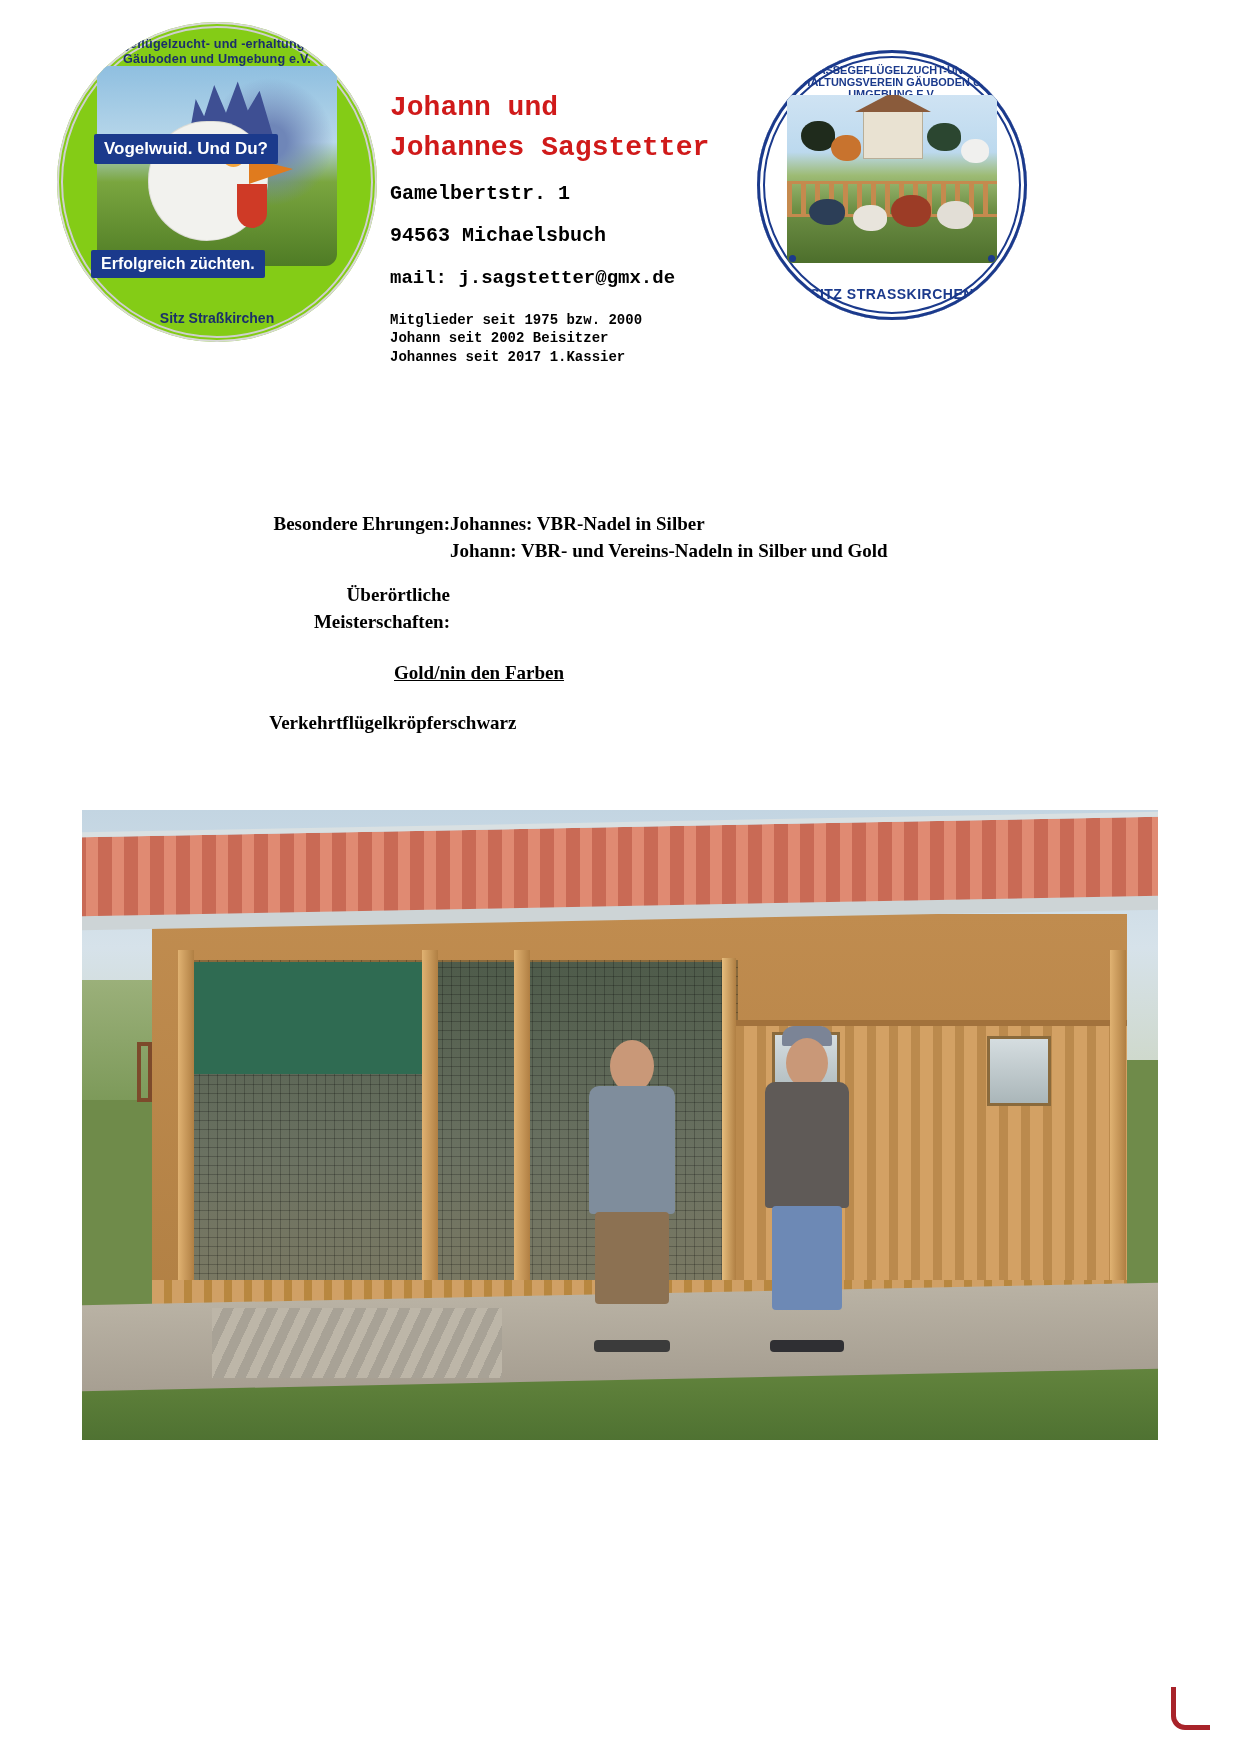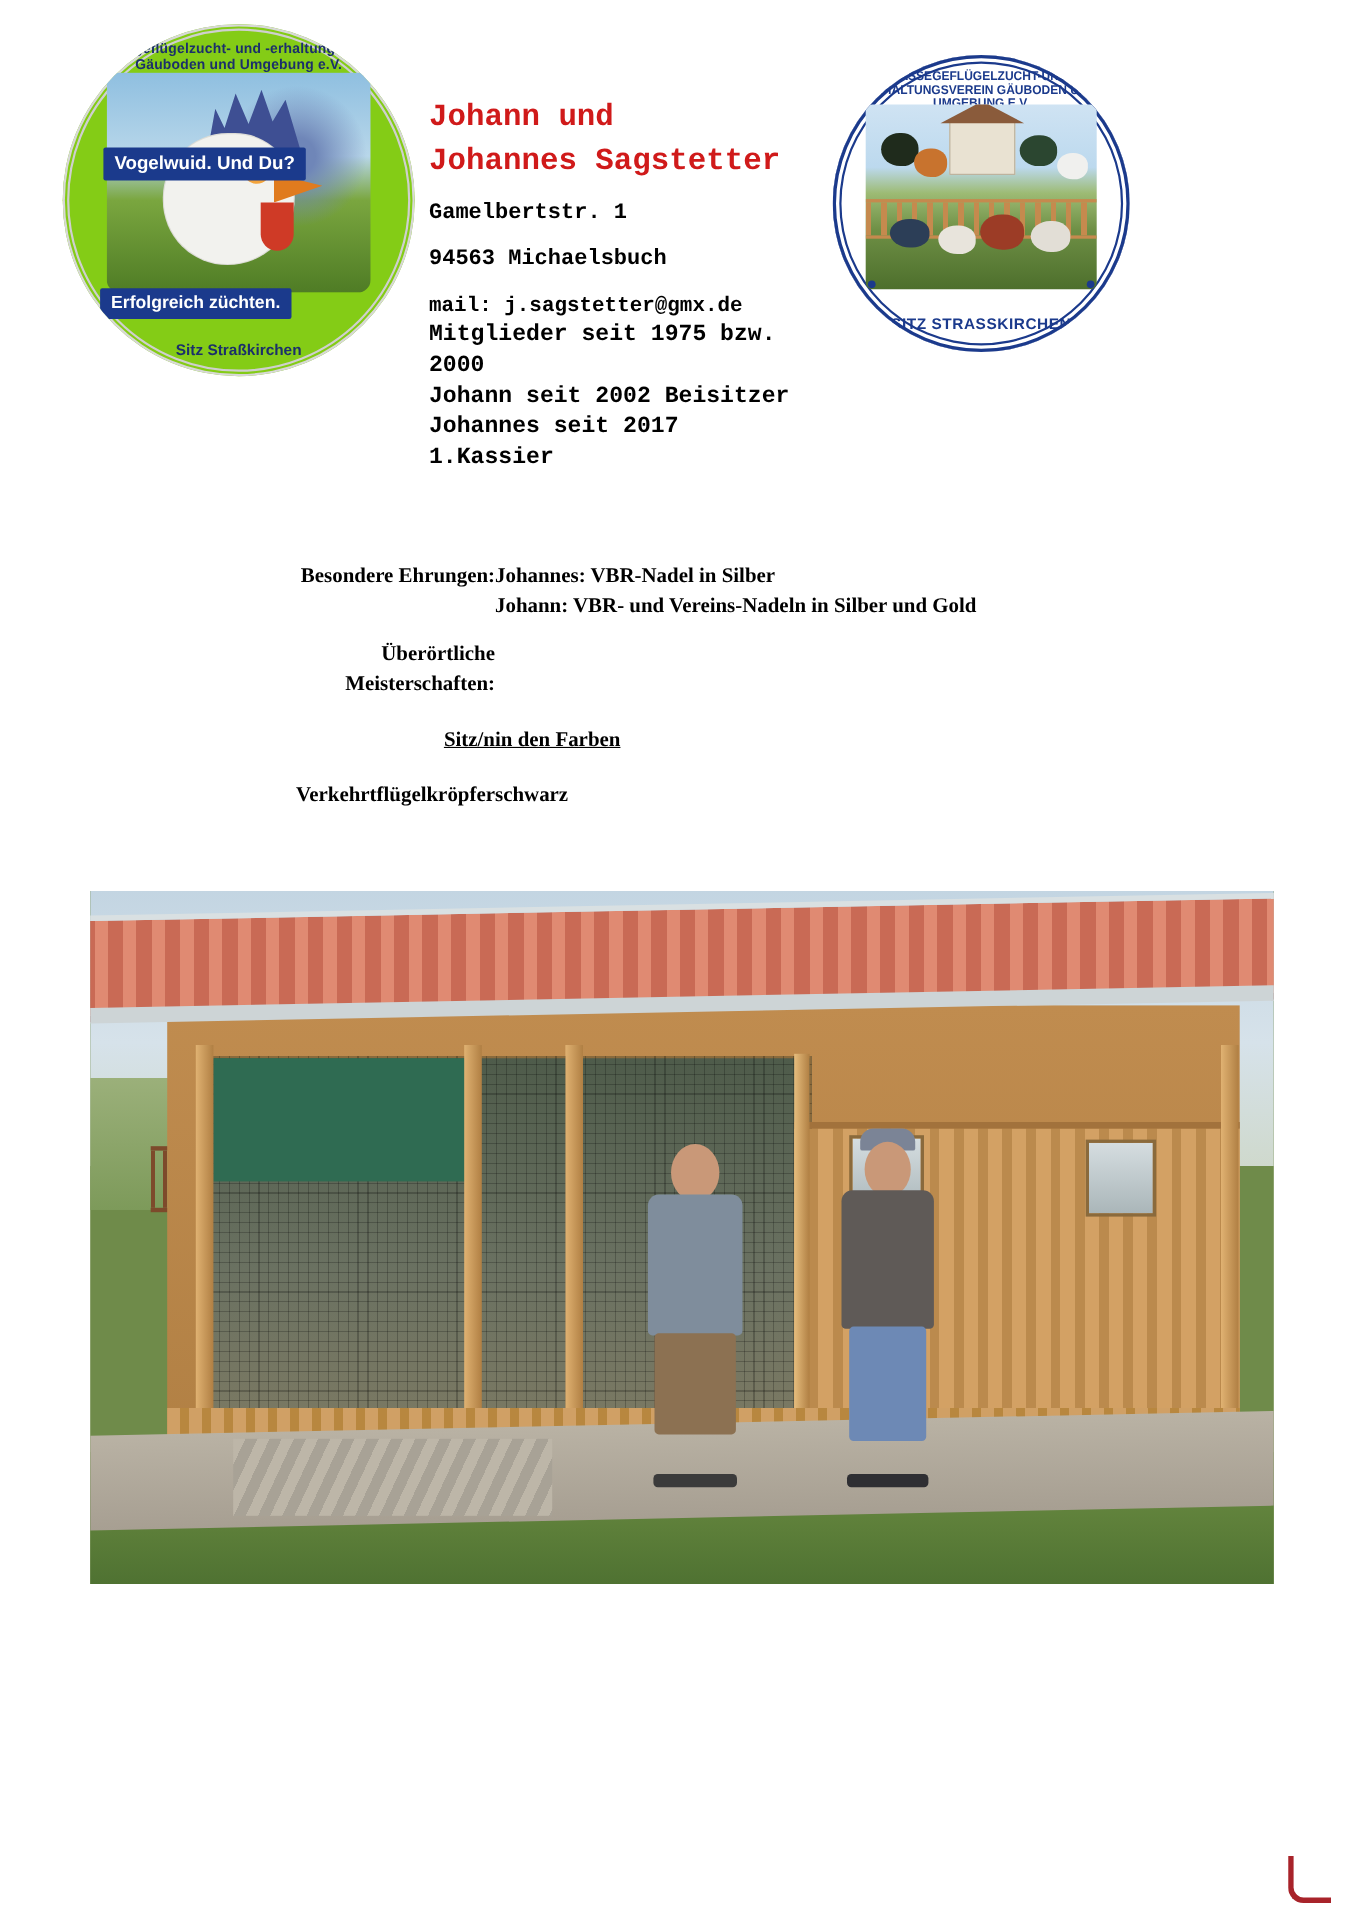--- a/index.html
+++ b/index.html
@@ -126,21 +126,21 @@
     background: #1b3a8c;
     color: #fff;
     font-family: "Liberation Sans", sans-serif;
     font-weight: bold;
     font-size: 17px;
     padding: 5px 10px;
     border-radius: 2px;
     white-space: nowrap;
   }
   .logo-left .tag-1 { left: 37px; top: 112px; }
-  .logo-left .tag-2 { left: 34px; top: 240px; font-size: 16px; }
+  .logo-left .tag-2 { left: 34px; top: 228px; font-size: 16px; }
 
   
   .logo-right {
     position: absolute;
     left: 757px;
     top: 50px;
     width: 270px;
     height: 270px;
     border-radius: 50%;
     background: #ffffff;
@@ -239,21 +239,22 @@
     font-weight: bold;
     line-height: 1.2;
     margin-bottom: 18px;
   }
   .contact-line {
     font-size: 19px;
     font-weight: bold;
     line-height: 1.32;
   }
   .member-block {
-    font-size: 21px;
+    margin-top: 20px;
+    font-size: 14px;
     font-weight: bold;
     line-height: 1.34;
   }
 
   
   .details {
     position: absolute;
     left: 146px;
     top: 512px;
     width: 950px;
@@ -514,21 +515,21 @@
 
   <div class="row two-lines">
     <div class="label">
       <div>Überörtliche</div>
       <div>Meisterschaften:</div>
     </div>
     <div class="value"></div>
   </div>
 
   <div class="row headings">
-    <div class="label">Sitz/n</div>
+    <div class="label">Gold/n</div>
     <div class="value">in den Farben</div>
   </div>
 
   <div class="row">
     <div class="label">Verkehrtflügelkröpfer</div>
     <div class="value">schwarz</div>
   </div>
 
 </div>
 

